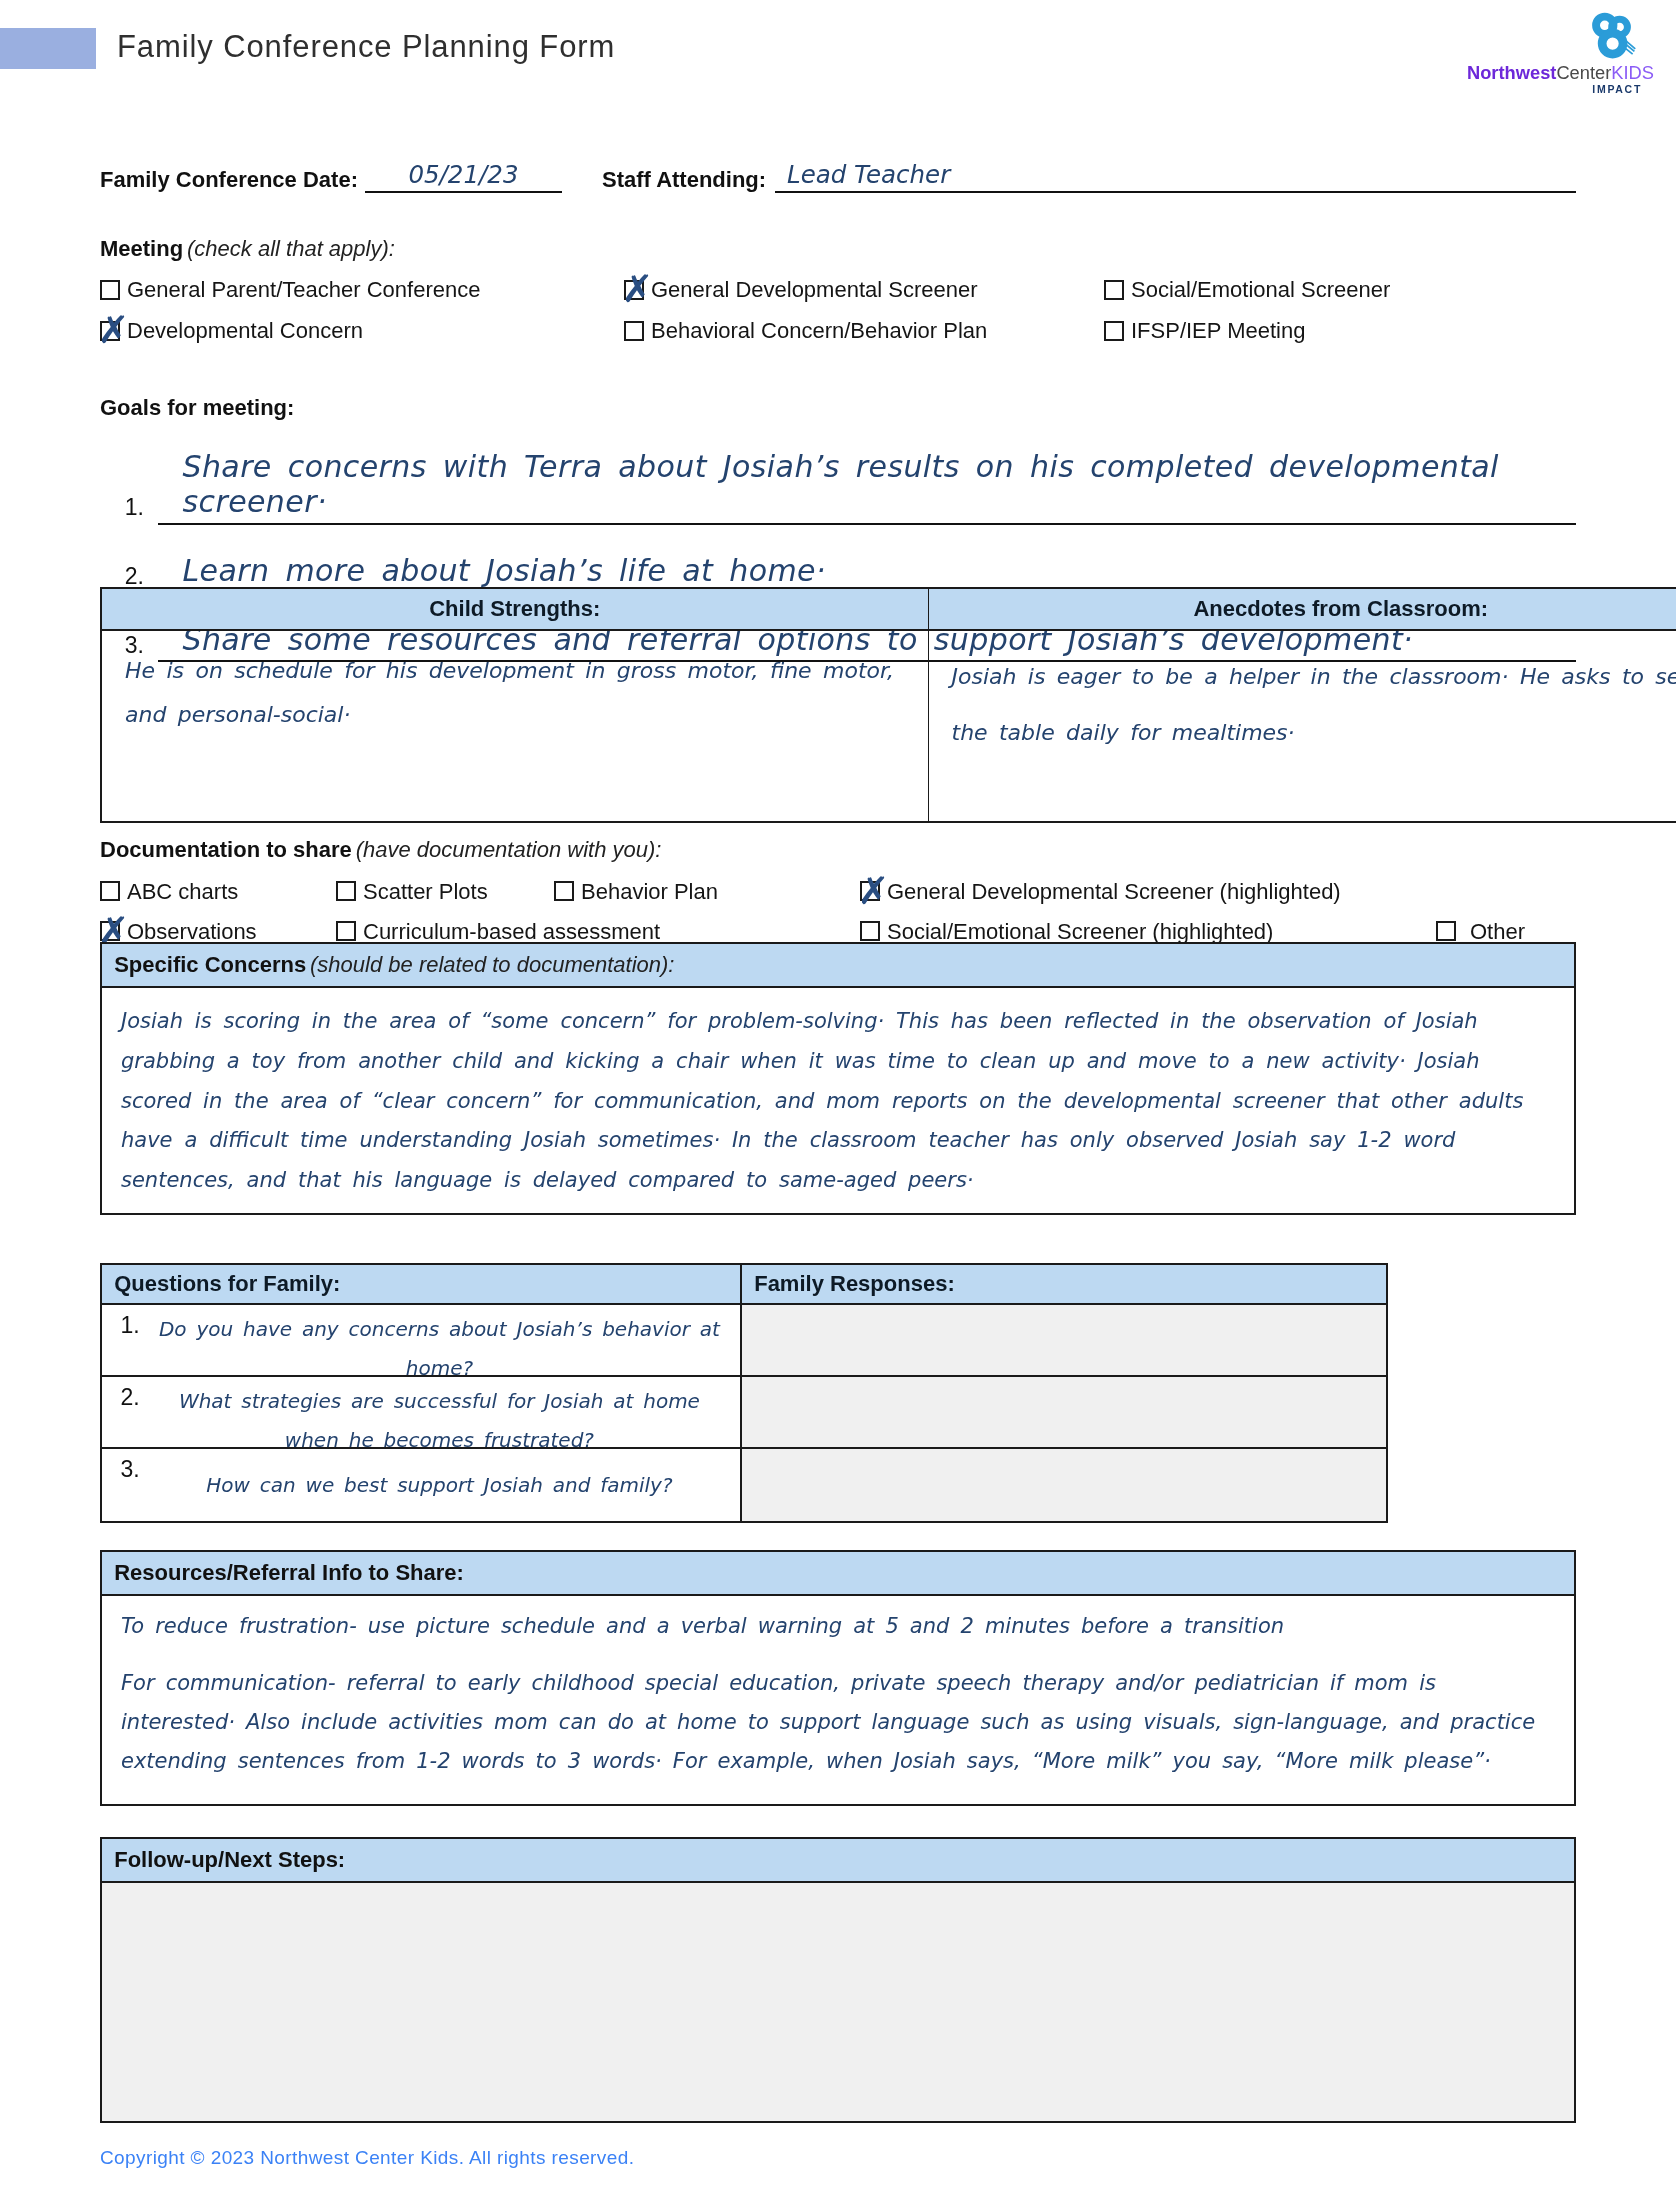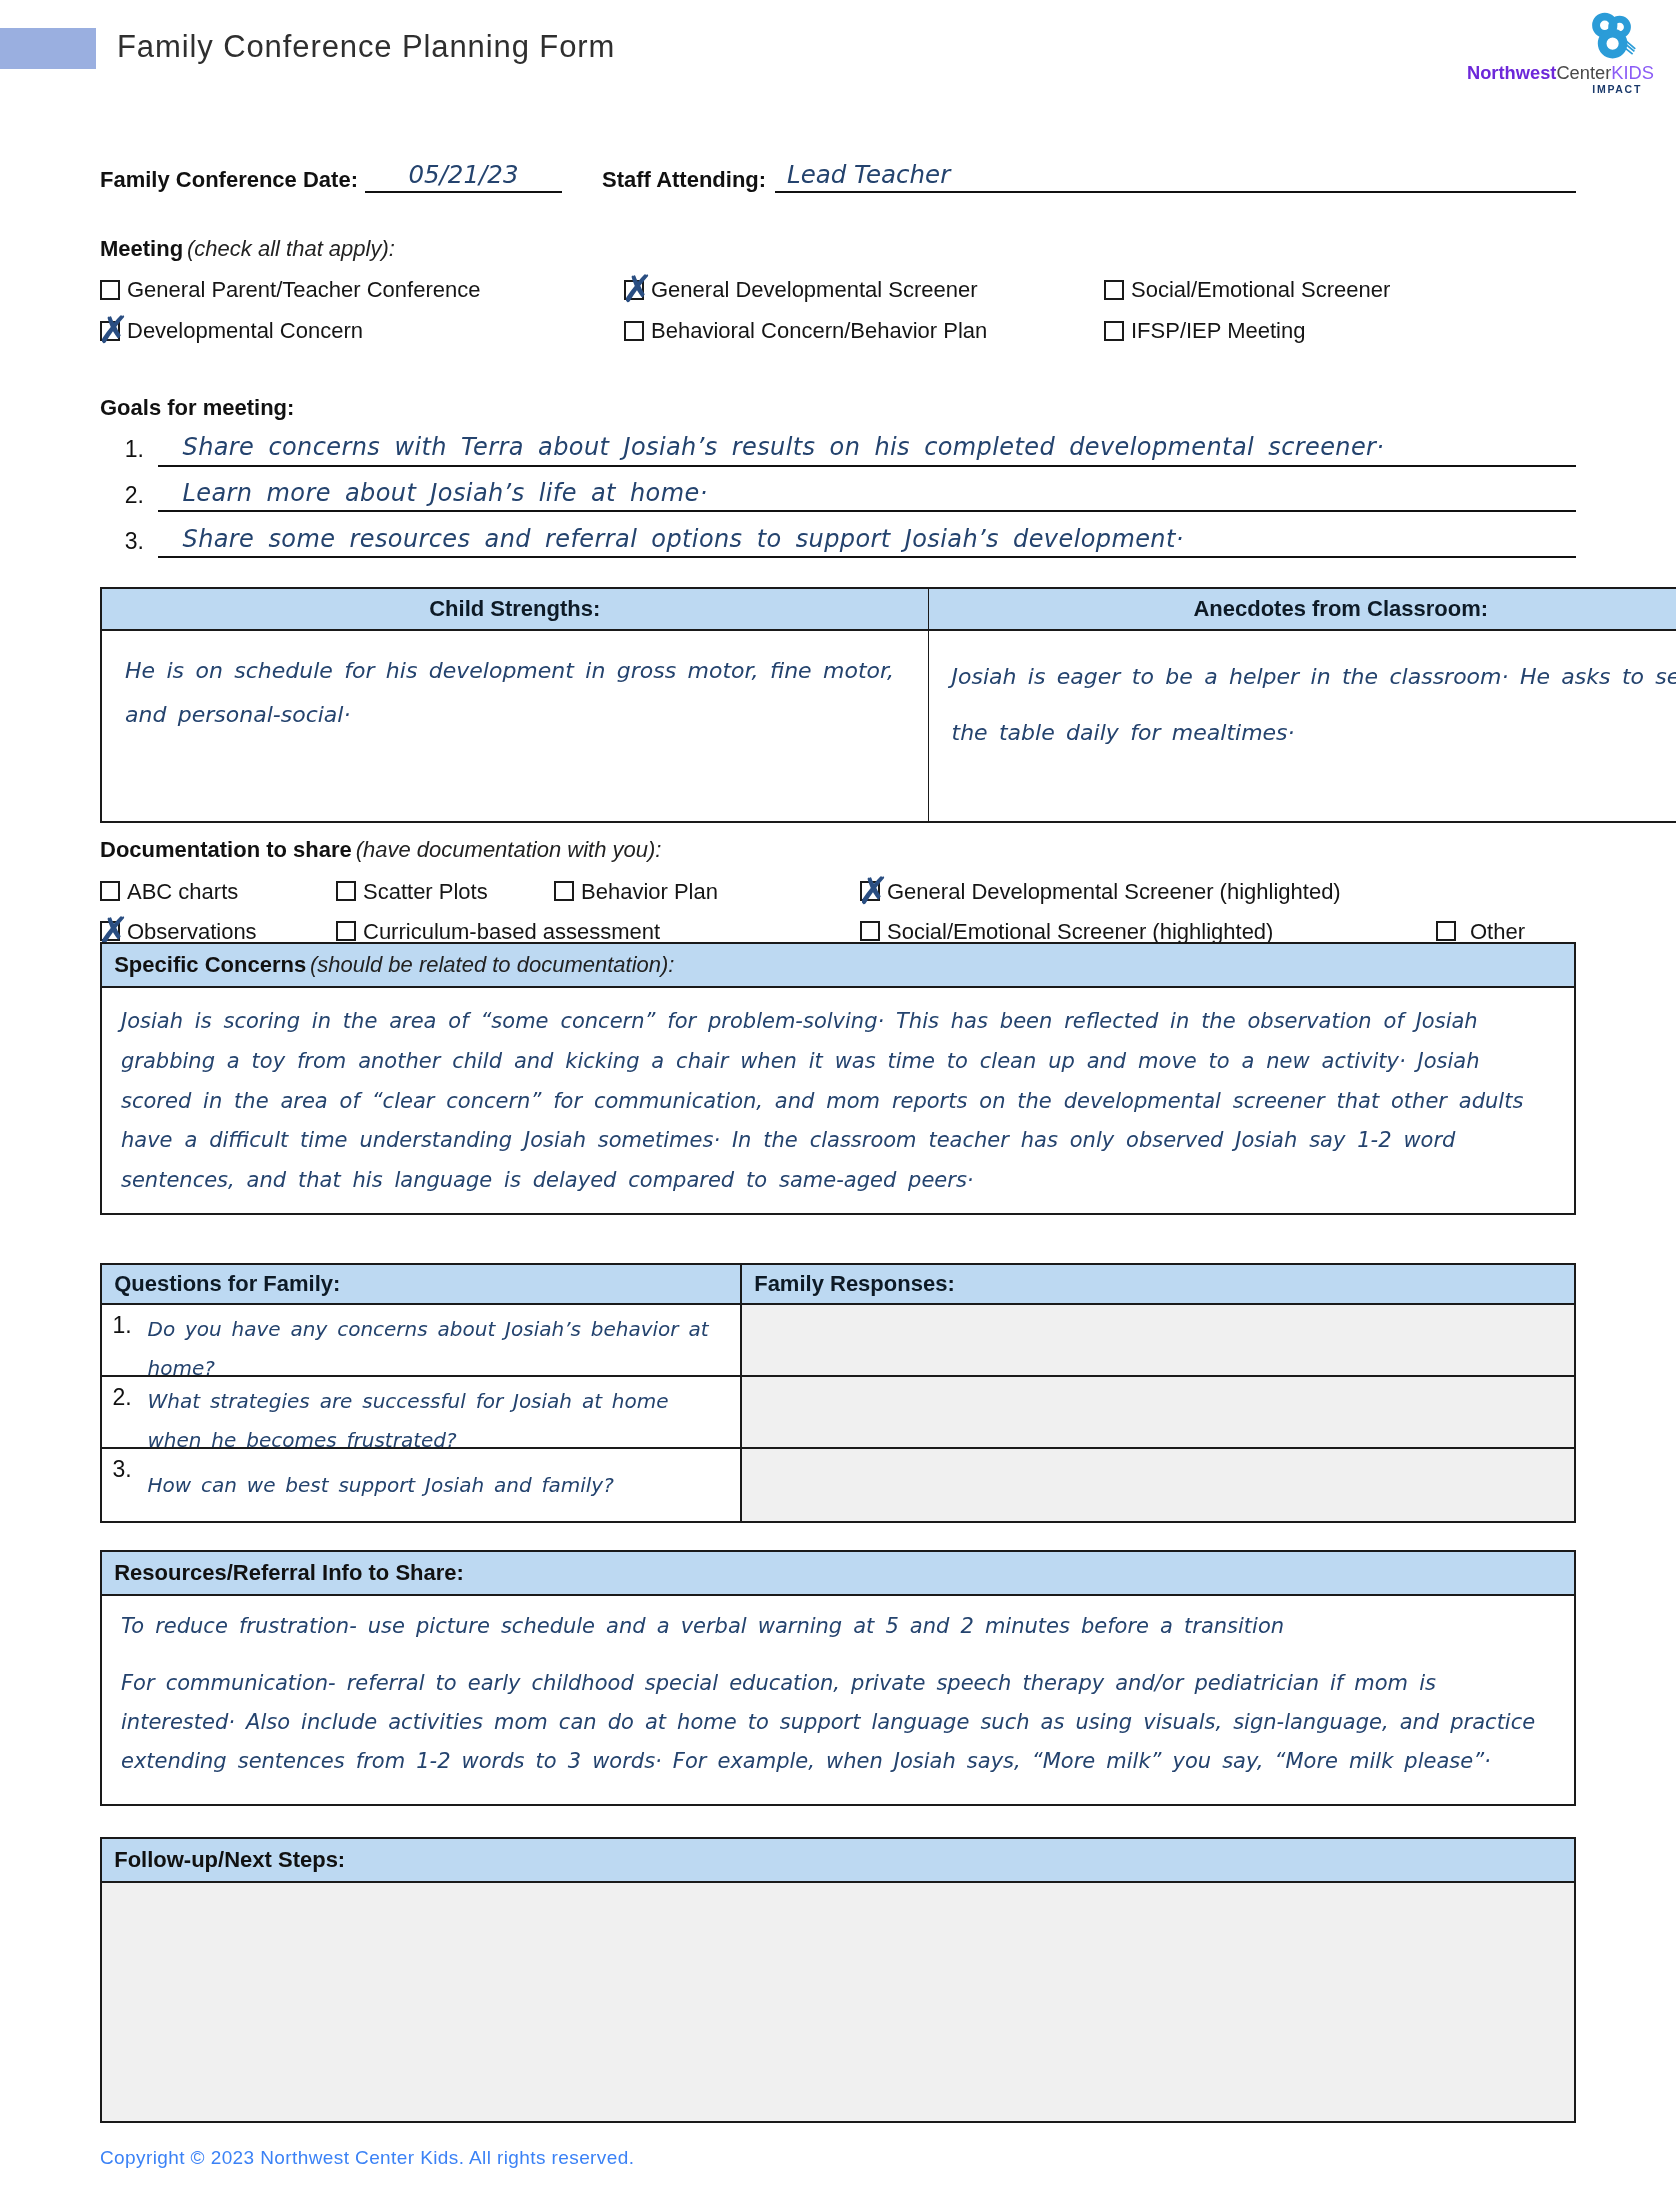--- a/index.html
+++ b/index.html
@@ -35,21 +35,21 @@
   .box.checked::after { content:"✗"; position:absolute; left:-4.4px; top:-11.4px; font-size:38px; line-height:1;
     color:#2a4e82; font-family:"DejaVu Sans", sans-serif; font-style:normal; }
   .cbl { font-size:22px; color:#151515; }
   
   .sec-meeting { position:absolute; left:100px; top:236px; width:1476px; }
   .meeting-row { display:grid; grid-template-columns:524px 480px 1fr; margin-top:15px; }
   
   .sec-goals { position:absolute; left:100px; top:395px; width:1476px; }
   .goal-row { display:flex; align-items:flex-end; margin-top:12.2px; }
   .goal-num { width:44px; text-align:right; font-size:23px; color:#111; margin-right:14px; padding-bottom:3.5px; }
-  .goal-fill { flex:1; font-size:24px; padding:0 0 3.5px 24.5px; word-spacing:6.1px; letter-spacing:0.4px; }
+  .goal-fill { flex:1; font-size:30px; padding:0 0 3.5px 24.5px; word-spacing:6.1px; letter-spacing:0.4px;margin-top:16px; }
   
   .tbl1 { position:absolute; left:100px; top:587px; width:1655px; height:236px; border:2.6px solid #1a1a1a; display:grid;
     grid-template-columns:1fr 1fr; grid-template-rows:42px 1fr; }
   .tbl1 .hcell { background:#bdd9f2; border-bottom:2.6px solid #1a1a1a; display:flex; align-items:center; justify-content:center;
     font-weight:700; font-size:22px; color:#0d1a26; }
   .tbl1 .rcol { border-left:1.7px solid #1a1a1a; }
   .tbl1 .bcell { padding:17.5px 23px; }
   .tbl1 .bcell p { font-size:22px; line-height:2.0; word-spacing:4.4px; }
   .tbl1 .bcell p + p { margin-top:33px; }
   .tbl1 .bcell.anecdote p { line-height:2.55; }
@@ -58,22 +58,22 @@
   .docs-row1 { display:grid; grid-template-columns:236px 218px 306px 1fr; margin-top:15.7px; }
   .docs-row2 { display:grid; grid-template-columns:236px 524px 576px 1fr; margin-top:14px; }
   
   .boxsec { position:absolute; left:100px; width:1476px; border:2.6px solid #1a1a1a; }
   .boxsec .bhead { background:#bdd9f2; border-bottom:2.6px solid #1a1a1a; padding:7.9px 12.2px; }
   .boxsec .bbody { background:#fff; }
   .sec-concerns { top:942px; }
   .sec-concerns .bbody { padding:14px 19px 12.2px 19px; }
   .sec-concerns .bbody p { font-size:21px; line-height:1.9; word-spacing:5.2px; }
   
-  .tbl2 { position:absolute; left:100px; top:1263px; width:1476px; border:2.6px solid #1a1a1a; display:grid;
-    grid-template-columns:638px 1fr; grid-template-rows:40px 72px 72px 72px; }
+  .tbl2 { position:absolute; left:100px; top:1263px; width:1288px; border:2.6px solid #1a1a1a; display:grid;
+    grid-template-columns:638px 1fr; grid-template-rows:40px 72px 72px 72px;text-align:center; }
   .tbl2 .hcell { background:#bdd9f2; border-bottom:2.6px solid #1a1a1a; display:flex; align-items:center; padding-left:12.2px;
     font-weight:700; font-size:22px; color:#0d1a26; }
   .tbl2 .qcell { background:#fff; border-bottom:2.6px solid #1a1a1a; padding:5.2px 8.7px 3.5px 10.5px; display:flex; align-items:flex-start; }
   .tbl2 .rcell { background:#f0f0f0; border-left:2.6px solid #1a1a1a; border-bottom:2.6px solid #1a1a1a; }
   .tbl2 .lastrow { border-bottom:none; }
   .qnum { font-size:23px; color:#111; width:35px; flex:none; padding-top:1.7px; }
   .qtext { flex:1; font-size:20px; line-height:1.95; word-spacing:3.5px; }
   .qtext.offset { padding-top:12.2px; }
   
   .sec-resources { top:1550px; }

